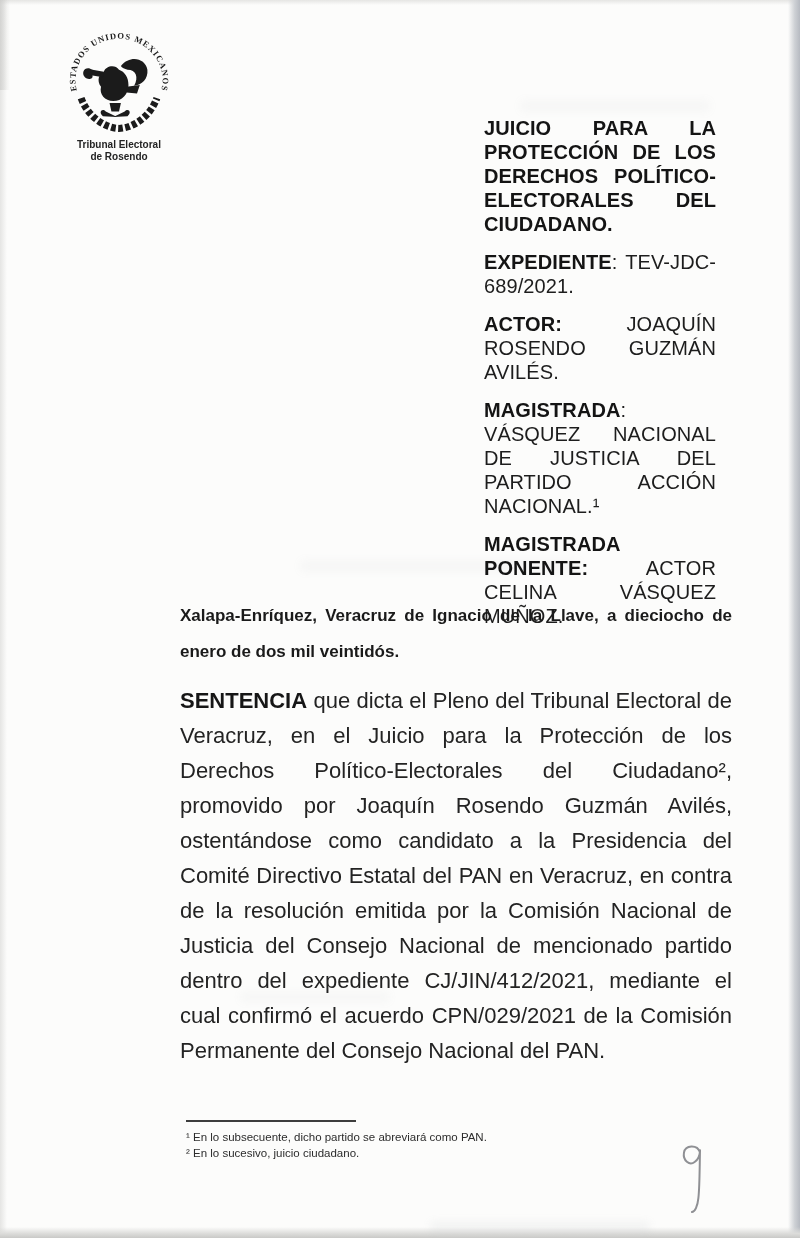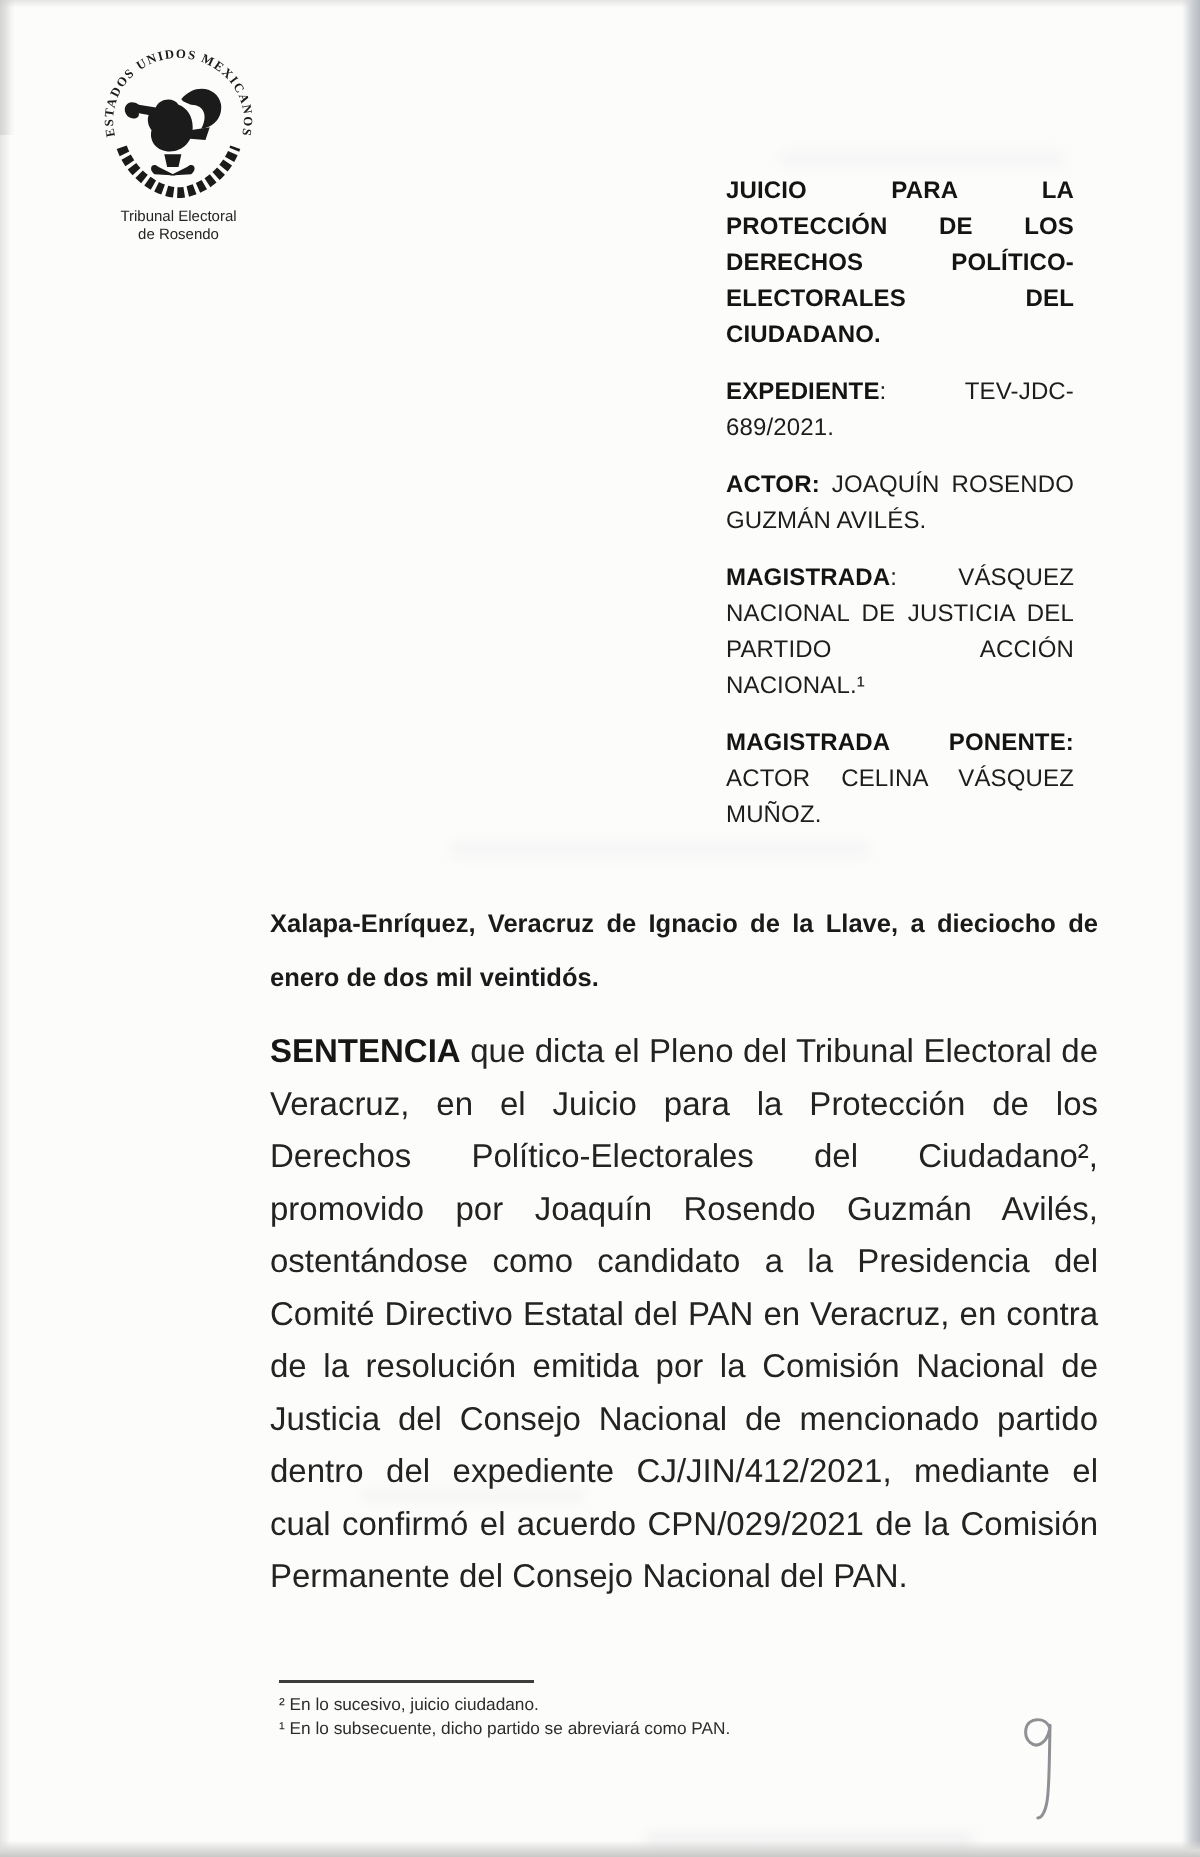--- a/index.html
+++ b/index.html
@@ -27,25 +27,25 @@
   .smudge { position: absolute; background: #9aa0a6; filter: blur(4px);
     opacity: .06; border-radius: 4px; pointer-events: none; }
   .smudge.s1 { left: 520px; top: 100px; width: 190px; height: 12px; }
   .smudge.s2 { left: 300px; top: 560px; width: 280px; height: 12px; }
   .smudge.s3 { left: 240px; top: 992px; width: 150px; height: 10px; }
   .smudge.s4 { left: 430px; top: 1222px; width: 220px; height: 9px; opacity: .11; }
 
   
   .seal-wrap { position: absolute; left: 56px; top: 30px; width: 126px; text-align: center; }
   .seal-wrap svg.seal { width: 118px; height: 106px; display: block; margin: 0 auto; }
-  .inst { margin-top: 3px; font-size: 10px; font-weight: normal; line-height: 11.5px; color: #242424; text-align: center; }
+  .inst { margin-top: 3px; font-size: 10px; font-weight: bold; line-height: 11.5px; color: #242424; text-align: center; }
 
   
   .caption { position: absolute; left: 484px; top: 116px; width: 232px; }
-  .caption p { margin: 0 0 14px 0; font-size: 16px; line-height: 24px;
+  .caption p { margin: 0 0 14px 0; font-size: 20px; line-height: 24px;
     text-align: justify; text-justify: inter-word; letter-spacing: .1px; color: #1d1d1d; }
   .caption b { font-weight: bold; color: #141414; }
 
   
   .docbody { position: absolute; left: 180px; top: 598px; width: 552px; }
   .dateline { margin: 0 0 13px 0; font-size: 17px; font-weight: bold;
     line-height: 36px; text-align: justify; color: #1a1a1a; }
   .para { margin: 0; font-size: 22px; line-height: 35px; text-align: justify;
     text-justify: inter-word; color: #232323; }
   .para b { font-weight: bold; color: #161616; }
@@ -111,21 +111,21 @@
     <p><b>MAGISTRADA PONENTE:</b><span> ACTOR CELINA VÁSQUEZ MUÑOZ.</span></p>
   </section>
 
   <section class="docbody">
     <p class="dateline">Xalapa-Enríquez, Veracruz de Ignacio de la Llave, a dieciocho de enero de dos mil veintidós.</p>
     <p class="para"><b>SENTENCIA</b><span> que dicta el Pleno del Tribunal Electoral de Veracruz, en el Juicio para la Protección de los Derechos Político-Electorales del Ciudadano², promovido por Joaquín Rosendo Guzmán Avilés, ostentándose como candidato a la Presidencia del Comité Directivo Estatal del PAN en Veracruz, en contra de la resolución emitida por la Comisión Nacional de Justicia del Consejo Nacional de mencionado partido dentro del expediente CJ/JIN/412/2021, mediante el cual confirmó el acuerdo CPN/029/2021 de la Comisión Permanente del Consejo Nacional del PAN.</span></p>
   </section>
 
   <footer class="footnotes">
     <div class="fn-rule"></div>
+    <p class="fn">¹ En lo subsecuente, dicho partido se abreviará como PAN.</p>
     <p class="fn">² En lo sucesivo, juicio ciudadano.</p>
-    <p class="fn">¹ En lo subsecuente, dicho partido se abreviará como PAN.</p>
   </footer>
 
   <svg class="pen-nine" viewBox="0 0 42 80" role="img" aria-label="9">
     <path d="M 27 12 C 24 4 12 5 11 13 C 10 21 17 26 22 22 C 26 19 27 13 27 10 C 27 22 28 46 27 58 C 26.5 66 24 72 21 72" fill="none" stroke="#8f9094" stroke-width="2" stroke-linecap="round" stroke-linejoin="round"></path>
   </svg>
 
 </div>
 
 </body></html>

